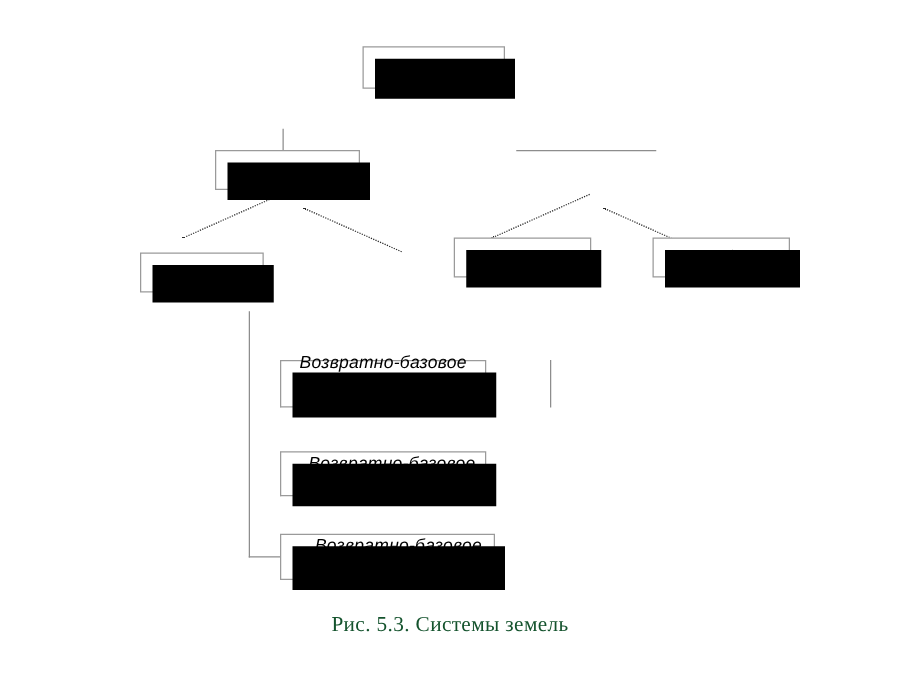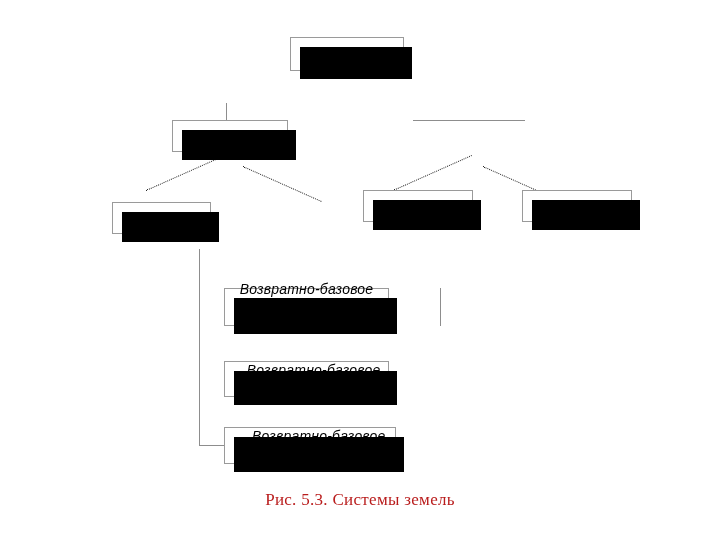--- a/index.html
+++ b/index.html
@@ -64,21 +64,21 @@
     z-index:1;
   }
 
   
   .caption{
     position:absolute;
     left:0;right:0;
     text-align:center;
     font-family:"Liberation Serif", serif;
     font-size:17px;
-    color:#b91c1c;
+    color:#14532d;
     letter-spacing:0.3px;
   }
 </style>
 </head>
 <body>
 
 <div id="stage">
 
   <div class="vline" style="left:226px;top:103px;height:18px;"></div>
 

